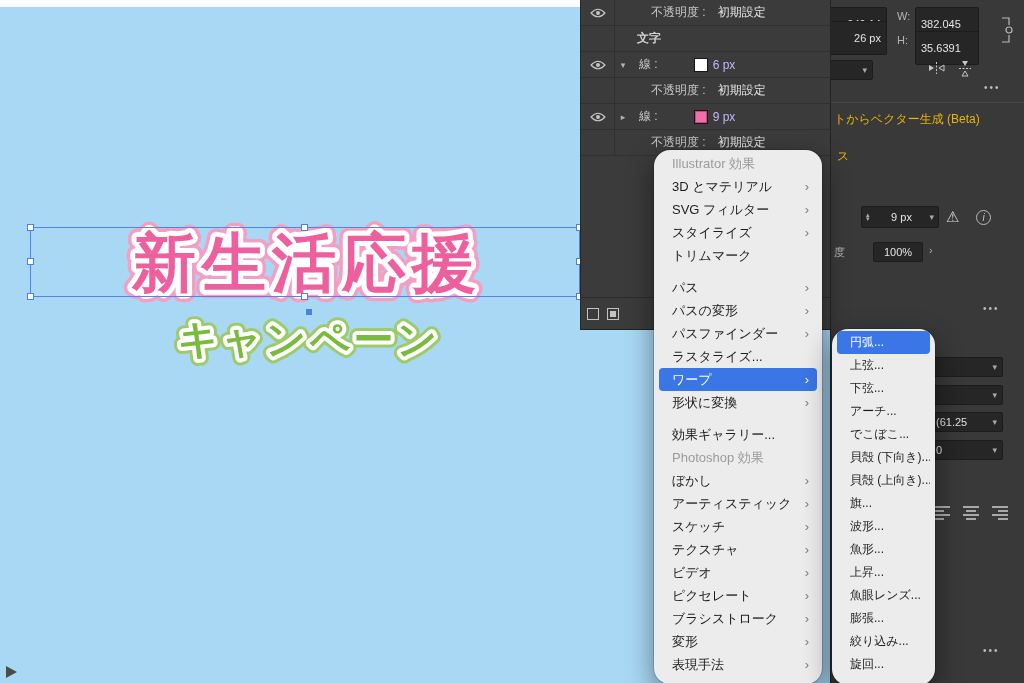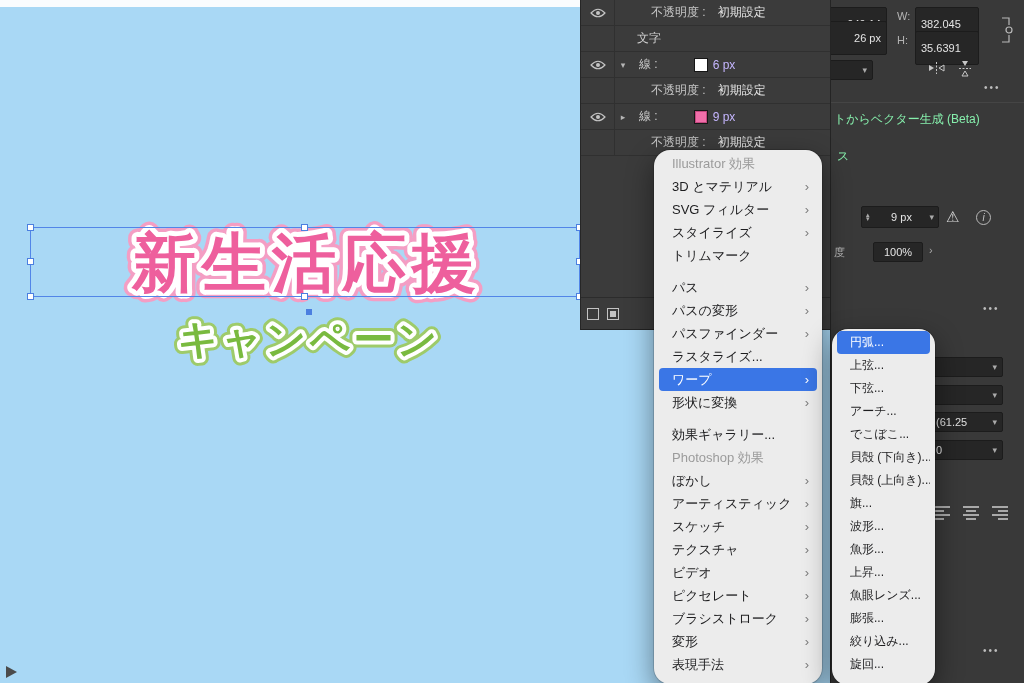--- a/index.html
+++ b/index.html
@@ -38,21 +38,21 @@
   
   #appearance-panel { position: absolute; left: 580px; top: 0; width: 250px; height: 330px;
     background: #3b3b3b; border-left: 1px solid #262626; border-bottom: 1px solid #222;
     z-index: 5; color: #cfcfcf; font-size: 12px; }
   .ap-row { height: 26px; display: flex; align-items: center; border-bottom: 1px solid #303030; }
   .ap-eye { flex: 0 0 34px; height: 100%; display: flex; align-items: center; justify-content: center;
     border-right: 1px solid #303030; }
   .ap-chev { width: 16px; text-align: center; color: #b5b5b5; font-size: 9px; }
   .ap-label { margin-left: 8px; color: #cdcdcd; }
   .ap-label-ind { margin-left: 36px; color: #c6c6c6; }
-  .ap-label-char { margin-left: 22px; color: #d2d2d2; }
+  .ap-label-char { margin-left: 22px; color: #d2d2d2; font-weight: bold; }
   .ap-swatch { width: 14px; height: 14px; border: 1px solid #161616; margin-left: 36px; }
   .sw-white { background: #ffffff; }
   .sw-pink { background: #f06ea9; box-shadow: inset 0 0 0 1px #c2487f; }
   .ap-value { margin-left: 5px; color: #c4b5fd; }
   .ap-opvalue { margin-left: 12px; color: #e4e4e4; }
   #ap-footer { position: absolute; left: 0; right: 0; bottom: 0; height: 32px;
     border-top: 1px solid #2c2c2c; display: flex; align-items: center; padding-left: 6px; gap: 8px; }
   .sq-icon { width: 12px; height: 12px; border: 1.5px solid #c3c3c3; display: inline-block; position: relative; }
   .sq-icon.filled::after { content: ""; position: absolute; inset: 2px; background: #c3c3c3; }
 
@@ -63,21 +63,21 @@
   .rp-input { position: absolute; background: #262626; border: 1px solid #1c1c1c; border-radius: 2px;
     height: 20px; color: #e4e4e4; font-size: 11px; display: flex; align-items: center; padding: 16px 5px; }
   .rp-input.right { justify-content: flex-end; }
   .rp-label { position: absolute; color: #b4b4b4; font-size: 11px; }
   .rp-dd { position: absolute; background: #262626; border: 1px solid #1c1c1c; border-radius: 2px;
     height: 20px; color: #e0e0e0; font-size: 11px; display: flex; align-items: center; }
   .rp-dd .dd-chev { position: absolute; right: 5px; color: #aaa; font-size: 9px; }
   .rp-dd .dd-val { padding-left: 46px; }
   .more-dots { position: absolute; color: #bdbdbd; font-size: 10px; letter-spacing: 2px; }
   .rp-divider { position: absolute; left: 0; right: 0; height: 1px; background: #2a2a2a; border-bottom: 1px solid #454545; }
-  .rp-text { position: absolute; color: #86efac; font-size: 12px; white-space: nowrap; }
+  .rp-text { position: absolute; color: #eab308; font-size: 12px; white-space: nowrap; }
   #stepper-box { position: absolute; left: 30px; top: 206px; width: 78px; height: 22px;
     background: #262626; border: 1px solid #1c1c1c; border-radius: 2px;
     display: flex; align-items: center; color: #e4e4e4; font-size: 11px; }
   .stepper-arrows { display: flex; flex-direction: column; align-items: center; line-height: 0.55;
     font-size: 7px; color: #aaa; padding: 0 4px; }
   #stepper-box .val { flex: 1; text-align: center; }
   #stepper-box .dd-chev2 { font-size: 9px; color: #aaa; padding-right: 4px; }
   #warning-icon { position: absolute; left: 115px; top: 208px; color: #d6d6d6; font-size: 15px; }
   #info-icon { position: absolute; left: 145px; top: 210px; width: 15px; height: 15px; border-radius: 50%;
     border: 1px solid #b9b9b9; color: #c6c6c6; font-size: 10px; font-style: italic;

